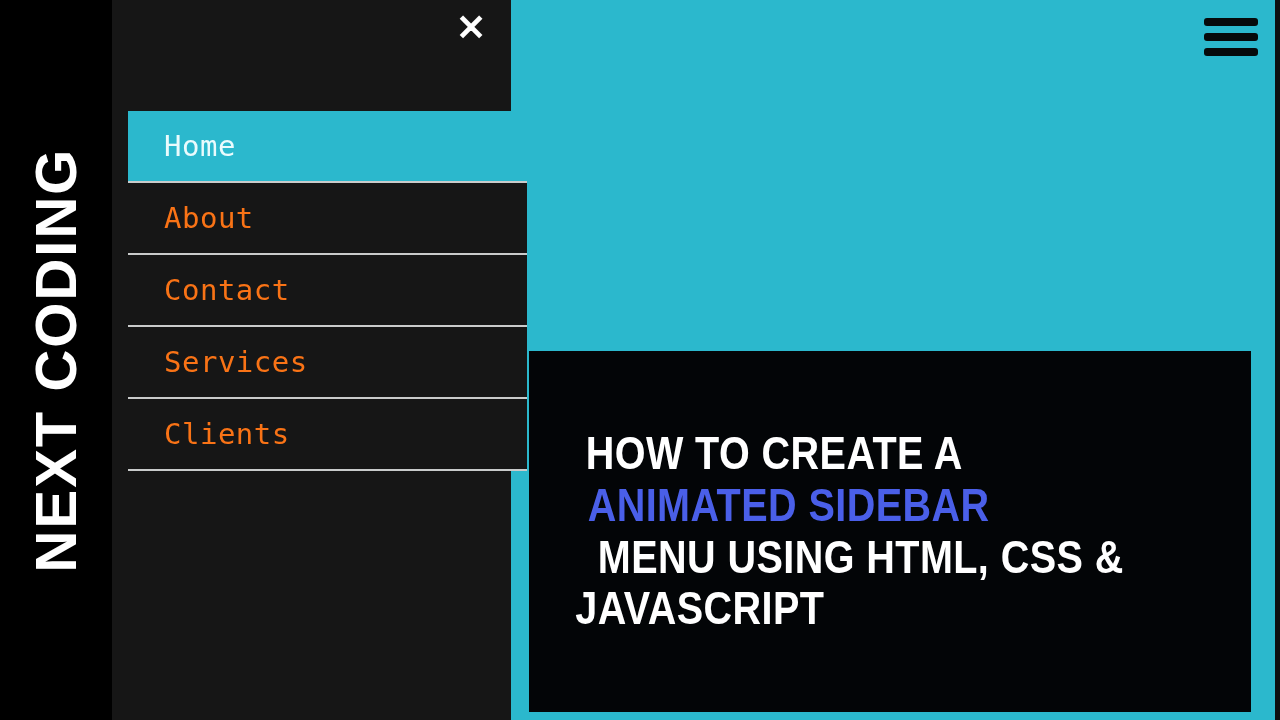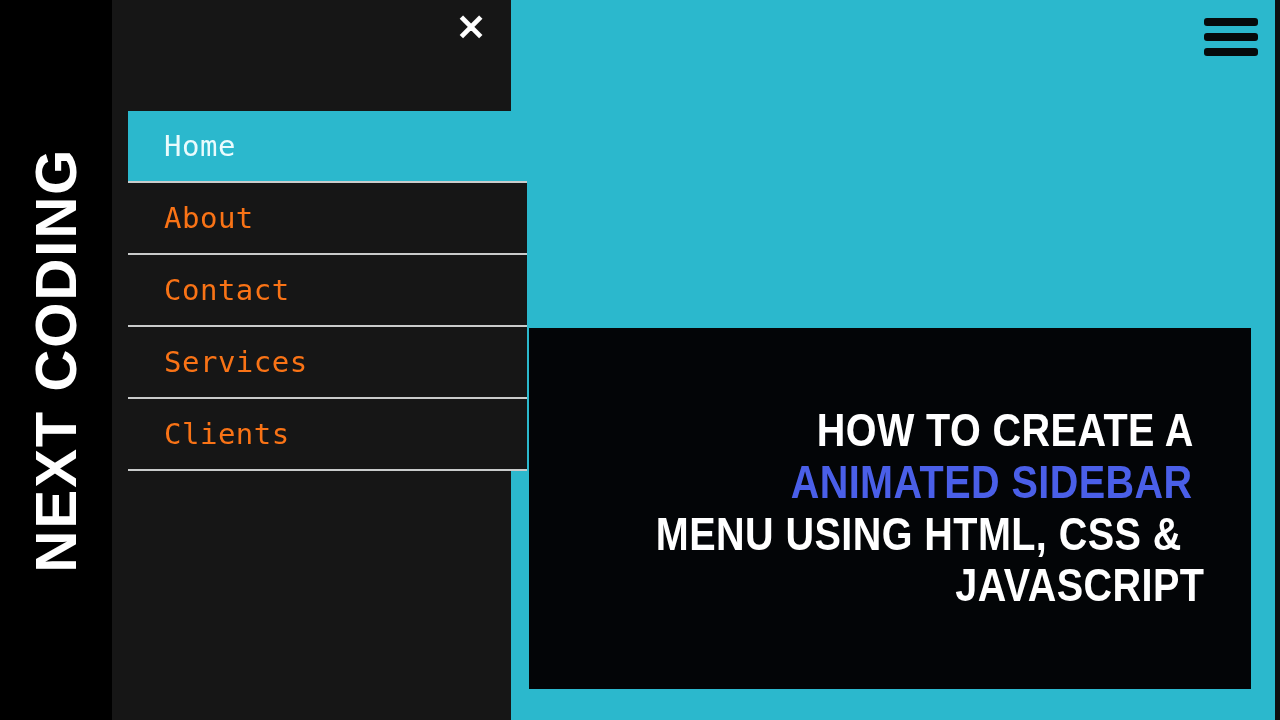--- a/index.html
+++ b/index.html
@@ -142,28 +142,28 @@
     width: 100%;
     height: 8px;
     background: #060a0b;
     border-radius: 3px;
   }
 
   
   .title-card {
     position: absolute;
     left: 529px;
-    top: 328px;
+    top: 351px;
     width: 722px;
     height: 361px;
     background: #030507;
     box-sizing: border-box;
     display: flex;
     flex-direction: column;
-    align-items: flex-end;
+    align-items: flex-start;
     justify-content: center;
     z-index: 15;
     padding: 10px 26px;
   }
   .title-line {
     color: #ffffff;
     font-family: "Liberation Sans", sans-serif;
     font-weight: bold;
     font-size: 46px;
     line-height: 1.12;

